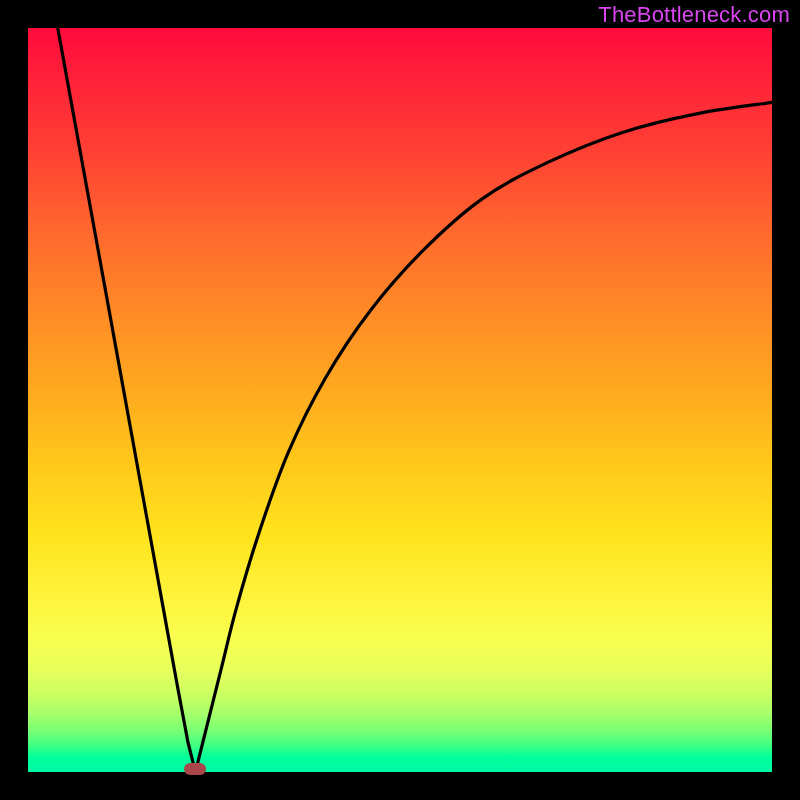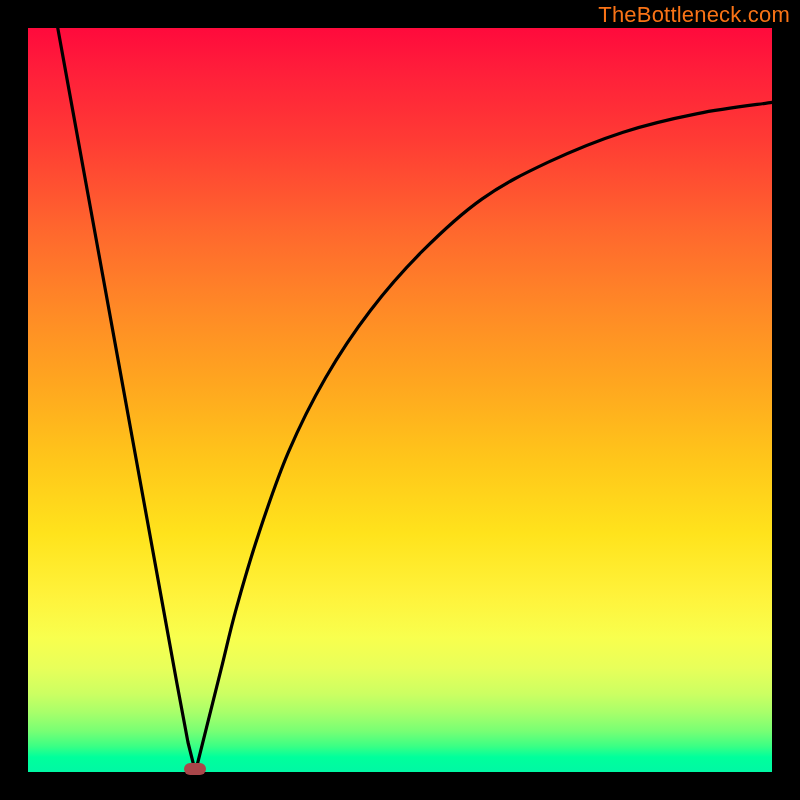--- a/index.html
+++ b/index.html
@@ -44,21 +44,21 @@
       #78ff74 94.5%,
       #3cff84 96.5%,
       #00ff9c 98%,
       #00f8a4 100%
     );
   }
   .watermark {
     position: absolute;
     top: 2px;
     right: 10px;
-    color: #f97316;
+    color: #d946ef;
     font-size: 22px;
     letter-spacing: 0.2px;
     font-weight: 400;
   }
   svg.curve {
     position: absolute;
     top: 0;
     left: 0;
     width: 744px;
     height: 744px;

